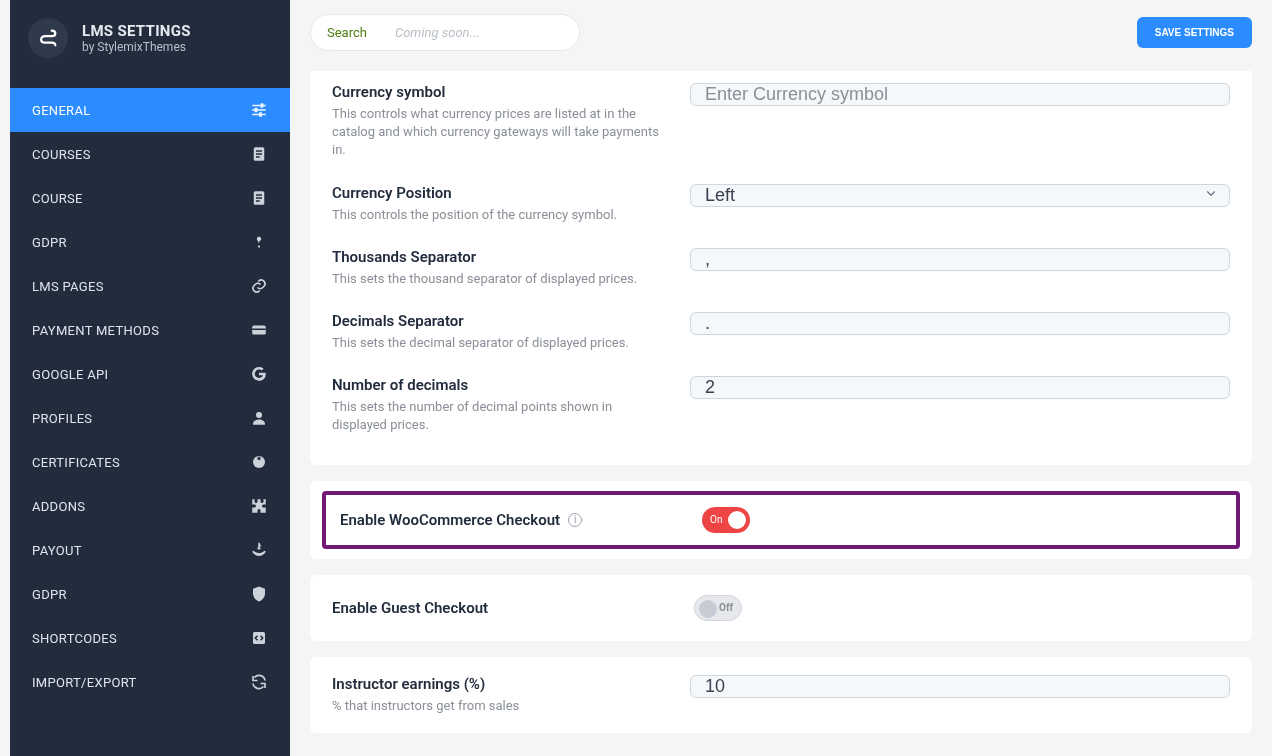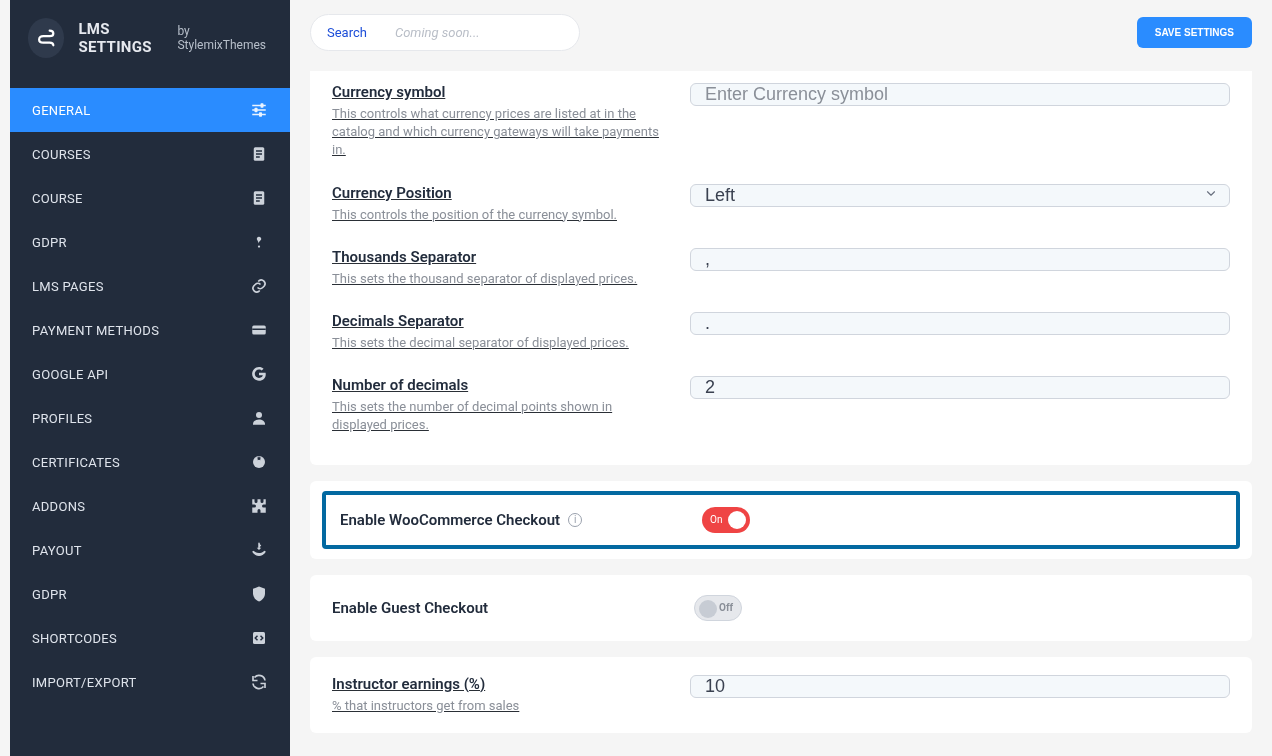--- a/index.html
+++ b/index.html
@@ -33,21 +33,21 @@
   .sidebar-logo {
     width: 40px; height: 40px;
     border-radius: 50%;
     background: #2f3a4c;
     display: flex; align-items: center; justify-content: center;
     color: #fff;
     font-weight: 700;
   }
   .sidebar-logo svg { width: 22px; height: 22px; }
   .sidebar-title {
-    display: flex; flex-direction: row; align-items: center;
+    display: flex; flex-direction: column;
   }
   .sidebar-title .t1 { font-weight: 700; font-size: 15px; letter-spacing: .3px; }
   .sidebar-title .t2 { font-size: 12px; color: #b7bfca; }
   .sidebar-nav { padding: 12px 0; }
   .sidebar-item {
     display: flex; align-items: center; justify-content: space-between;
     padding: 13px 22px;
     font-size: 13px;
     letter-spacing: .3px;
     color: #dfe4ec;
@@ -69,21 +69,21 @@
     padding: 14px 0 20px 0;
   }
   .search {
     width: 270px;
     border: 1px solid #e6e8ec;
     border-radius: 22px;
     padding: 10px 16px;
     display: flex; gap: 28px; align-items: center;
     background: #fff;
   }
-  .search .lbl { color: #1d4ed8; font-size: 13px; }
+  .search .lbl { color: #4d7c0f; font-size: 13px; }
   .search .ph { color: #b9bec7; font-style: italic; font-size: 13px; flex:1; }
   .btn-save {
     background: #2a8cff; color: #fff;
     border: none; border-radius: 6px;
     padding: 10px 18px;
     font-weight: 700; font-size: 10px;
     cursor: pointer;
   }
   .card {
     background: #fff;
@@ -96,21 +96,21 @@
     border-top-right-radius: 0;
     padding-top: 0;
   }
   .row {
     display: flex;
     gap: 28px;
     align-items: flex-start;
     padding: 12px 0;
   }
   .row + .row {  }
-  .col-left { width: 330px; text-decoration: underline; }
+  .col-left { width: 330px; }
   .col-right { flex: 1; }
   .row-title { font-weight: 600; color: #222c3c; font-size: 15px; margin-bottom: 4px; }
   .row-desc { color: #8a8f98; font-size: 13px; line-height: 1.4; }
   .input, .select {
     width: 100%;
     border: 1px solid #d0d5dd;
     background: #f4f8fb;
     border-radius: 6px;
     padding: 0 14px;
     font-size: 18px;
@@ -135,21 +135,21 @@
     cursor: pointer;
   }
   .toggle.on { background:#ef4444; padding-left:8px; }
   .toggle.off { background:#e6e8ec; color:#8a8f98; padding-left:24px; border:1px solid #d0d5dd;font-weight:bold; }
   .toggle .knob {
     width:18px; height:18px; border-radius:50%; background:#fff; position:absolute; top:4px;
   }
   .toggle.on .knob { right:4px; }
   .toggle.off .knob { left:4px; background:#c7ccd4; }
   .highlight-box {
-    border: 4px solid #0369a1;
+    border: 4px solid #701a75;
     border-radius: 4px;
     padding: 12px 14px;
   }
   .card-slim { padding: 20px 22px; }
 </style>
 </head>
 <body>
 
 <div class="shell">
 

